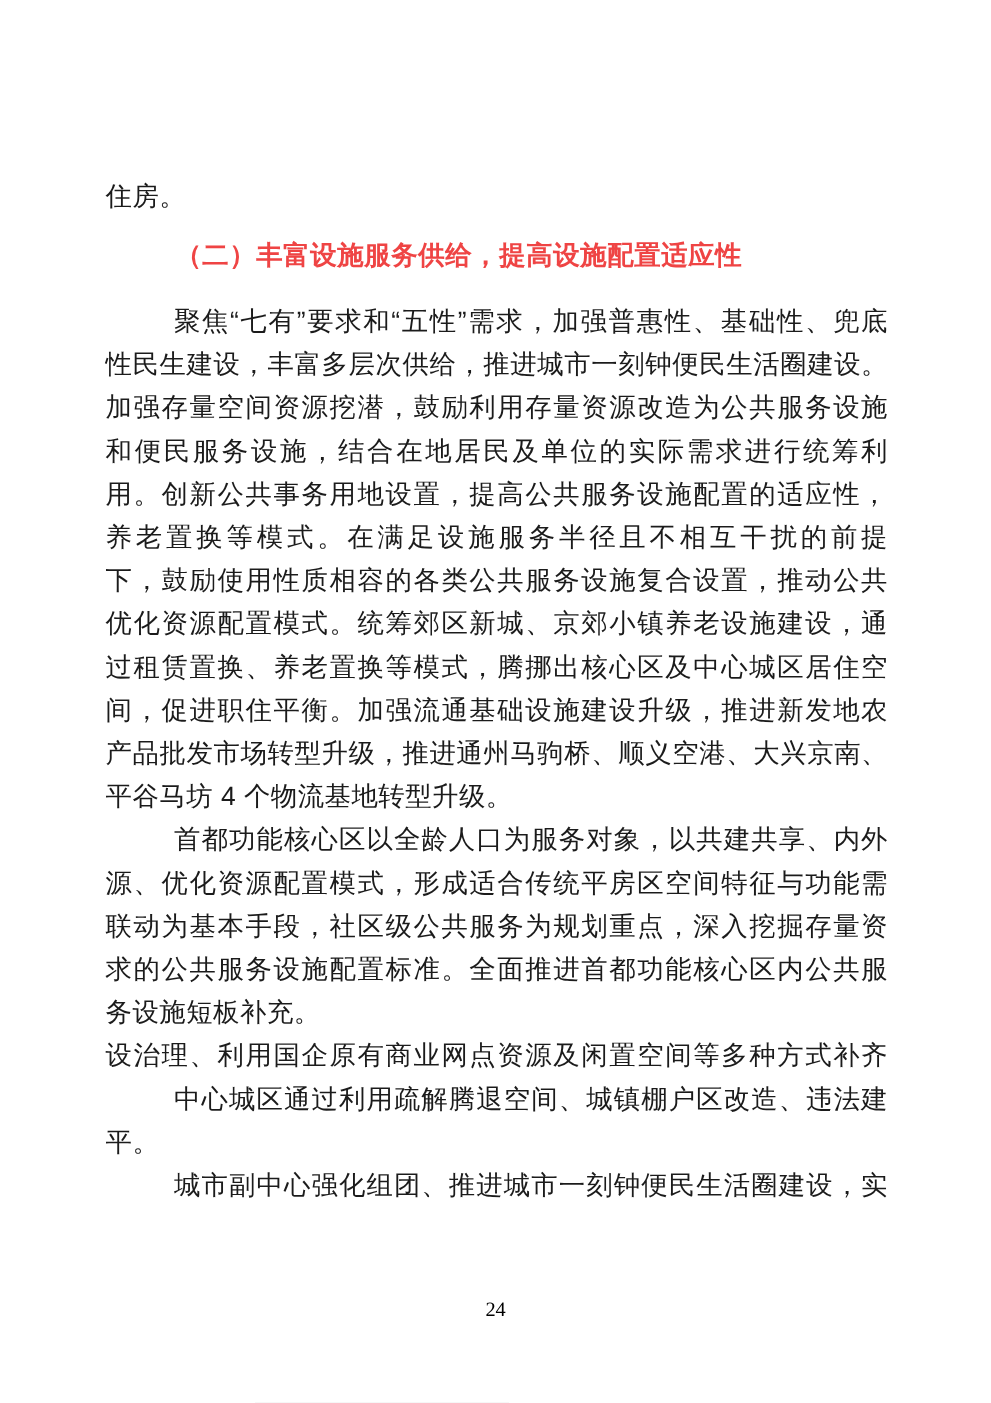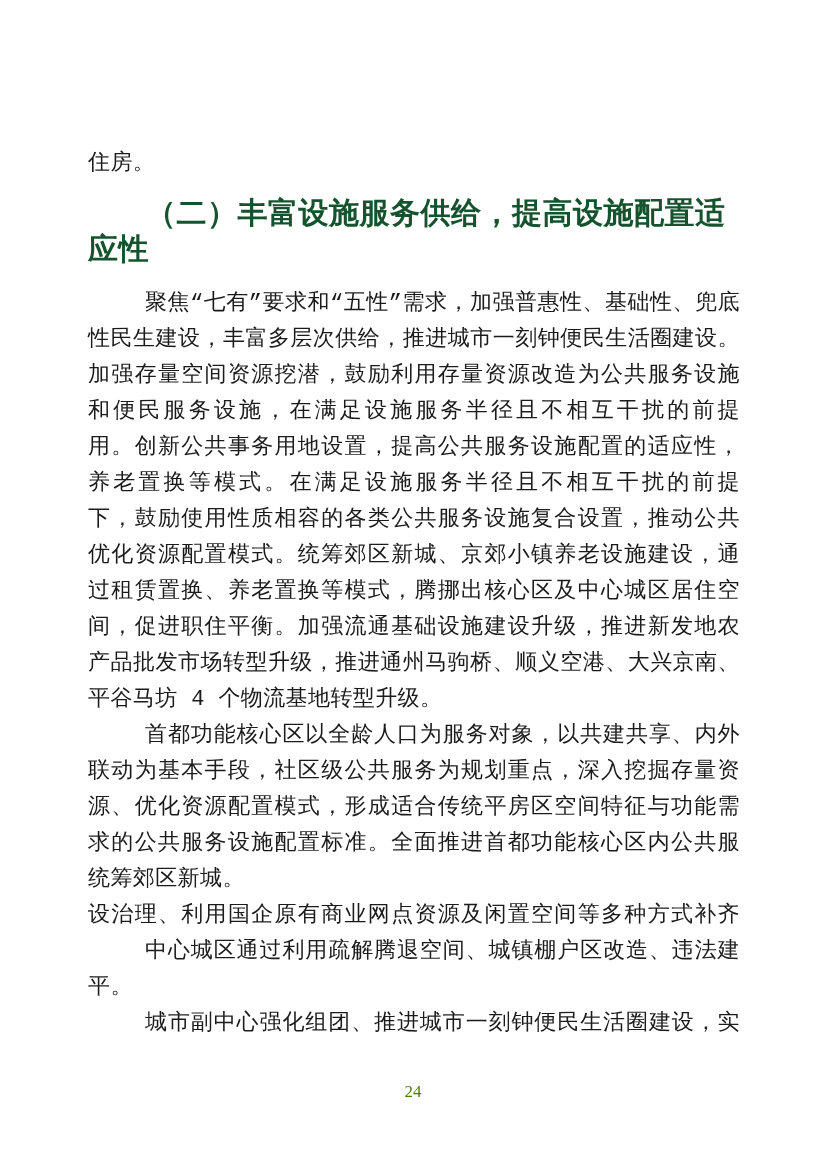--- a/index.html
+++ b/index.html
@@ -15,80 +15,80 @@
     background: #ffffff;
     overflow: hidden;
   }
   .text-col {
     position: absolute;
     left: 88px;
     top: 146px;
     width: 652px;
   }
   .line {
-    font-family: Liberation Mono, monospace;
+    font-family: Liberation Sans, sans-serif;
     font-size: 22px;
     line-height: 36px;
     color: #1b1b1b;
     letter-spacing: 0.4px;
   }
   .line.just {
     text-align: justify;
     text-align-last: justify;
     text-justify: inter-character;
   }
   .line.ind {
     text-indent: 57px;
   }
   .heading {
     font-family: "Liberation Sans", sans-serif;
     font-weight: bold;
-    font-size: 30px;
+    font-size: 22px;
     line-height: 36px;
-    color: #14532d;
+    color: #ef4444;
     margin: 13px 0 19px 0;
     text-indent: 58px;
     letter-spacing: 0.5px;
   }
   .page-number {
     position: absolute;
     left: 0;
     right: 0;
     top: 1082px;
     text-align: center;
     font-family: "Liberation Serif", serif;
     font-size: 17px;
-    color: #4d7c0f;
+    color: #000000;
   }
 </style>
 </head>
 <body>
 
 <div class="page">
   <div class="text-col">
     <div class="line">住房。</div>
     <div class="heading">（二）丰富设施服务供给，提高设施配置适应性</div>
     <div>
         <div class="line just ind">聚焦“七有”要求和“五性”需求，加强普惠性、基础性、兜底</div>
         <div class="line just">性民生建设，丰富多层次供给，推进城市一刻钟便民生活圈建设。</div>
         <div class="line just">加强存量空间资源挖潜，鼓励利用存量资源改造为公共服务设施</div>
-        <div class="line just">和便民服务设施，在满足设施服务半径且不相互干扰的前提</div>
+        <div class="line just">和便民服务设施，结合在地居民及单位的实际需求进行统筹利</div>
         <div class="line just">用。创新公共事务用地设置，提高公共服务设施配置的适应性，</div>
         <div class="line just">养老置换等模式。在满足设施服务半径且不相互干扰的前提</div>
         <div class="line just">下，鼓励使用性质相容的各类公共服务设施复合设置，推动公共</div>
         <div class="line just">优化资源配置模式。统筹郊区新城、京郊小镇养老设施建设，通</div>
         <div class="line just">过租赁置换、养老置换等模式，腾挪出核心区及中心城区居住空</div>
         <div class="line just">间，促进职住平衡。加强流通基础设施建设升级，推进新发地农</div>
         <div class="line just">产品批发市场转型升级，推进通州马驹桥、顺义空港、大兴京南、</div>
         <div class="line">平谷马坊 4 个物流基地转型升级。</div>
         <div class="line just ind">首都功能核心区以全龄人口为服务对象，以共建共享、内外</div>
+        <div class="line just">源、优化资源配置模式，形成适合传统平房区空间特征与功能需</div>
         <div class="line just">联动为基本手段，社区级公共服务为规划重点，深入挖掘存量资</div>
-        <div class="line just">源、优化资源配置模式，形成适合传统平房区空间特征与功能需</div>
         <div class="line just">求的公共服务设施配置标准。全面推进首都功能核心区内公共服</div>
-        <div class="line">统筹郊区新城。</div>
+        <div class="line">务设施短板补充。</div>
         <div class="line just">设治理、利用国企原有商业网点资源及闲置空间等多种方式补齐</div>
         <div class="line just ind">中心城区通过利用疏解腾退空间、城镇棚户区改造、违法建</div>
         <div class="line">平。</div>
         <div class="line just ind">城市副中心强化组团、推进城市一刻钟便民生活圈建设，实</div>
       </div>
   </div>
   <div class="page-number">24</div>
 </div>
 
 </body></html>

